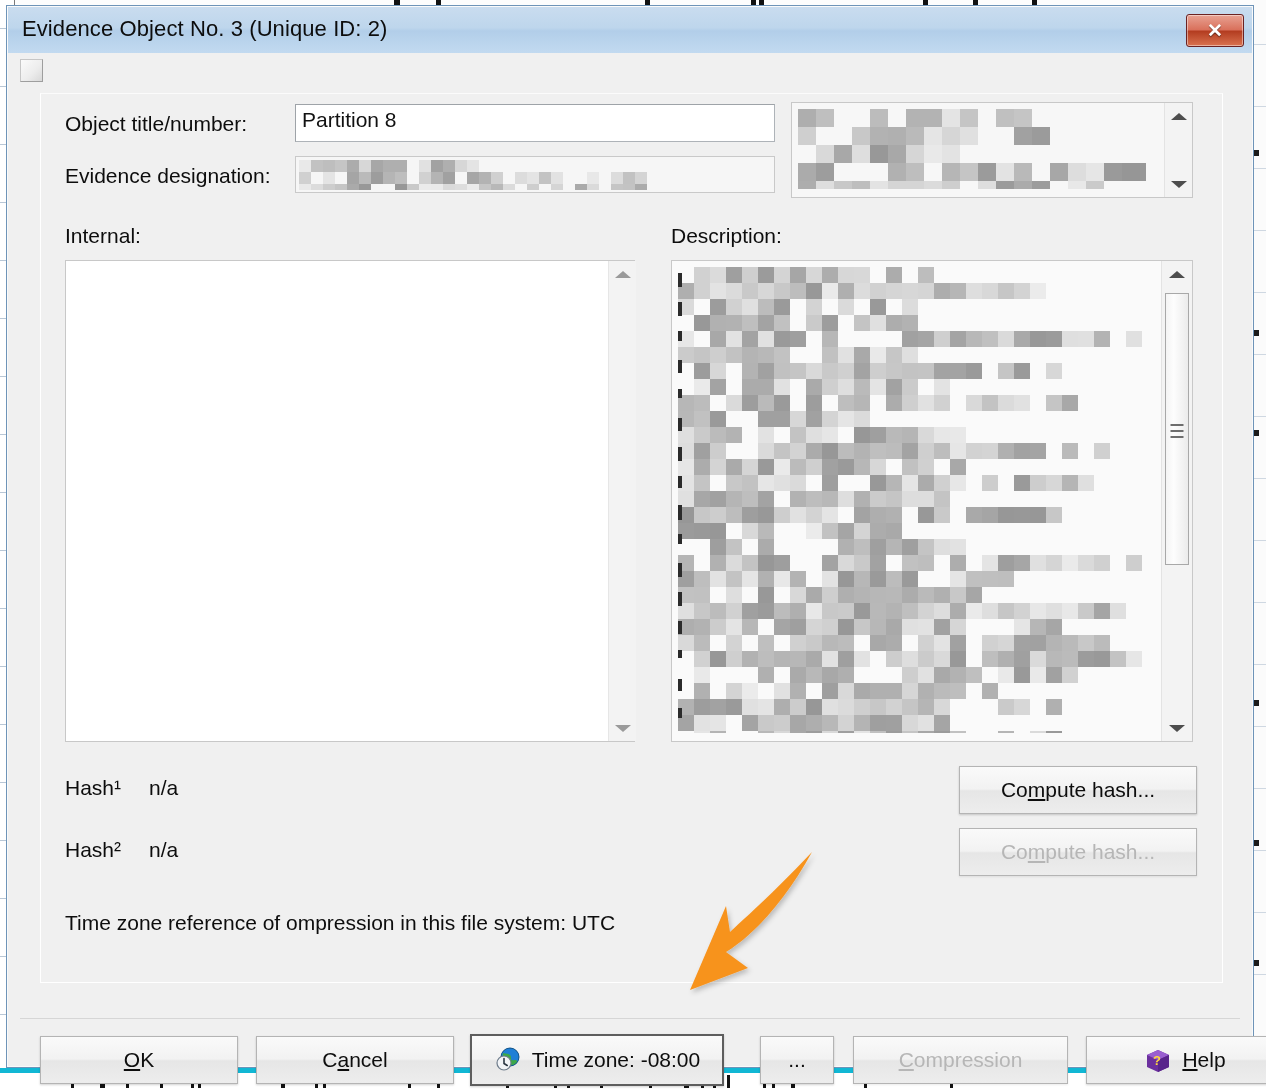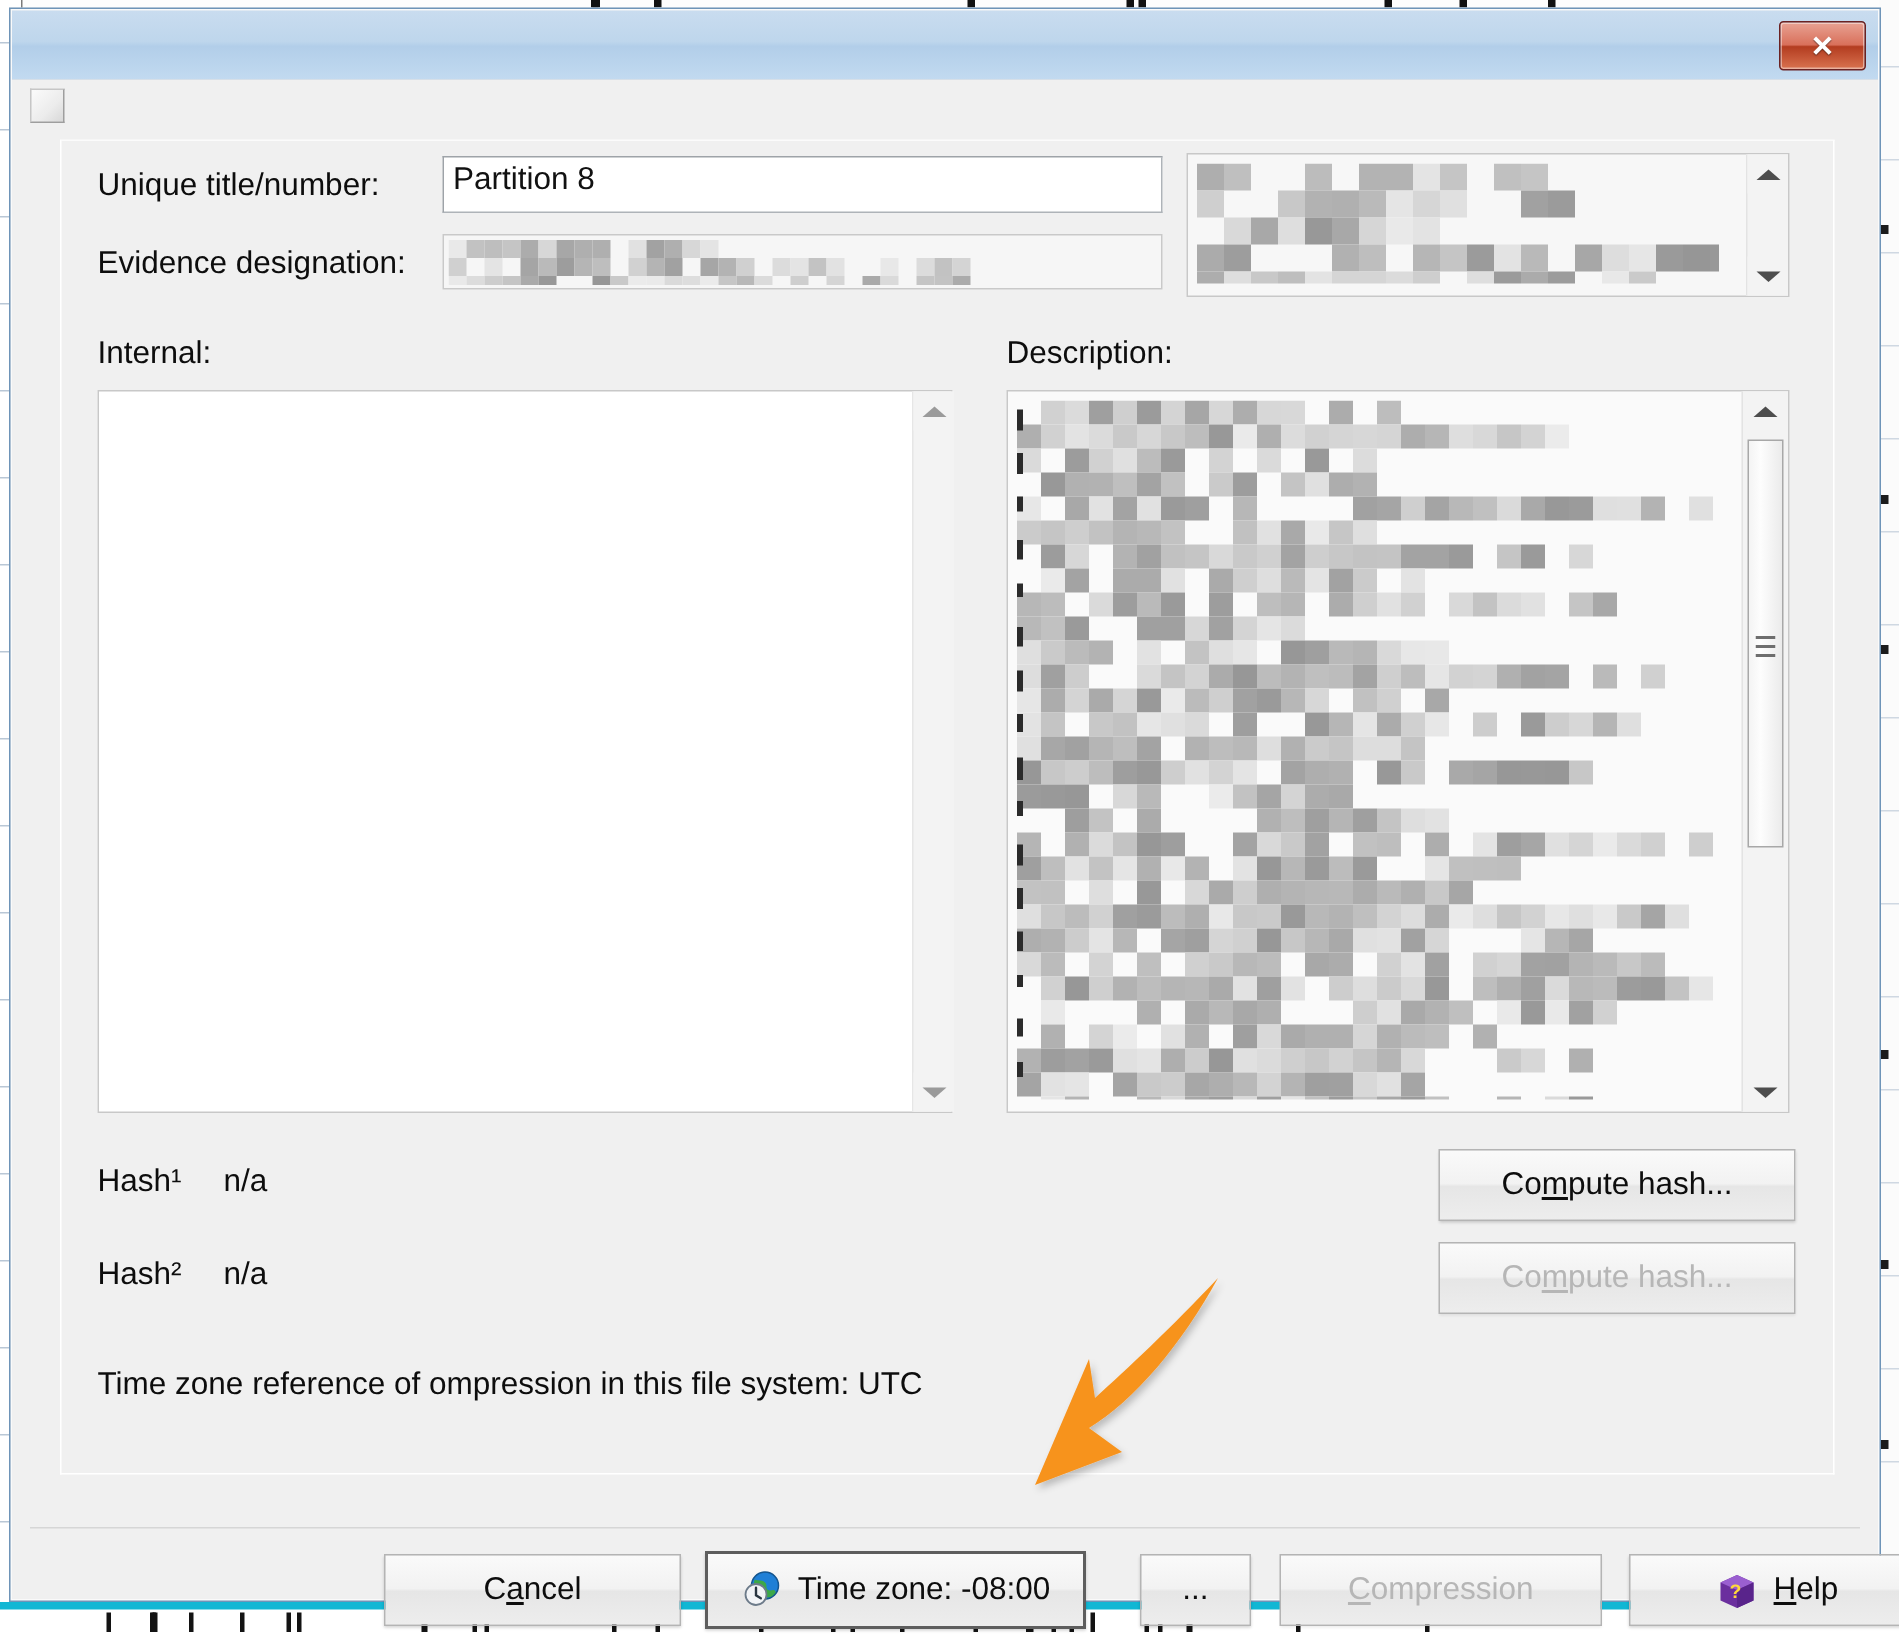--- a/index.html
+++ b/index.html
@@ -301,32 +301,33 @@
       <div class="bg-top-tick" style="left:751px"></div>
       <div class="bg-top-tick" style="left:759px"></div>
       <div class="bg-top-tick" style="left:923px"></div>
       <div class="bg-top-tick" style="left:973px"></div>
       <div class="bg-top-tick" style="left:1032px"></div>
     </div>
 
   <div class="dialog">
 
     <div class="titlebar">
+      <div class="title-text">Evidence Object No. 3 (Unique ID: 2)</div>
       <div class="close-btn">
         <div class="close-x">✕</div>
       </div>
     </div>
 
     <div class="client">
 
       <div class="corner-button"></div>
 
       <div class="group-panel">
 
-        <div class="lbl" style="left:24px; top:18px;">Unique title/number:</div>
+        <div class="lbl" style="left:24px; top:18px;">Object title/number:</div>
         <div class="txtbox" style="left:254px; top:10px; width:480px; height:38px;">Partition 8</div>
 
         <div class="lbl" style="left:24px; top:70px;">Evidence designation:</div>
         <div class="txtbox flat" style="left:254px; top:62px; width:480px; height:37px;">
           <div class="redact" id="redact-internal" style="left:3px; top:3px; width:474px; height:30px;">
               <i style="left:0px;top:0px;width:12px;height:12px;background:rgb(233,233,233)"></i>
               <i style="left:12px;top:0px;width:12px;height:12px;background:rgb(194,194,194)"></i>
               <i style="left:24px;top:0px;width:12px;height:12px;background:rgb(190,190,190)"></i>
               <i style="left:36px;top:0px;width:12px;height:12px;background:rgb(197,197,197)"></i>
               <i style="left:48px;top:0px;width:12px;height:12px;background:rgb(172,172,172)"></i>
@@ -1037,20 +1038,23 @@
         </div>
         <div class="btn disabled" style="left:918px; top:734px; width:238px; height:48px;">
           <span>Co<u>m</u>pute hash...</span>
         </div>
 
         <div class="lbl" style="left:24px; top:817px;">Time zone reference of ompression in this file system: UTC</div>
       </div>
 
       <div class="footer-sep"></div>
 
+      <div class="btn" style="left:32px; top:983px; width:198px; height:48px;">
+        <span><u>O</u>K</span>
+      </div>
 
       <div class="btn" style="left:248px; top:983px; width:198px; height:48px;">
         <span>C<u>a</u>ncel</span>
       </div>
 
       <div class="btn focused" style="left:462px; top:981px; width:254px; height:52px;">
         <span class="btn-ico">
           <svg width="28" height="26" viewBox="0 0 28 26">
             <circle cx="16" cy="10" r="9" fill="#2e8f3a"></circle>
             <path d="M7 10a9 9 0 0 1 18 0 9 9 0 0 1-18 0z" fill="#1f7fd6"></path>

